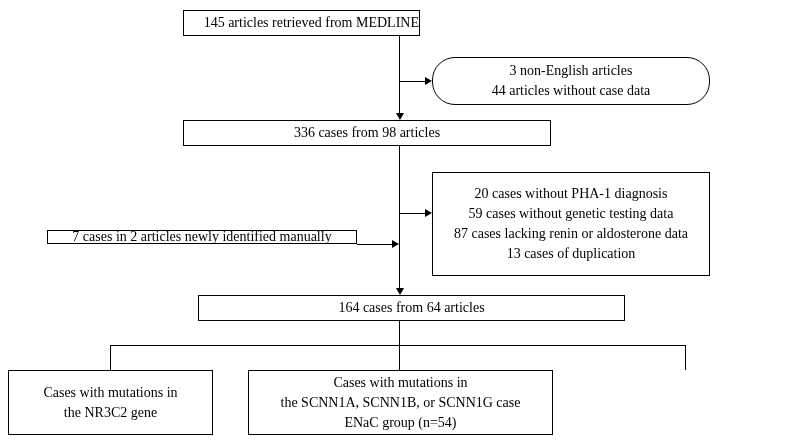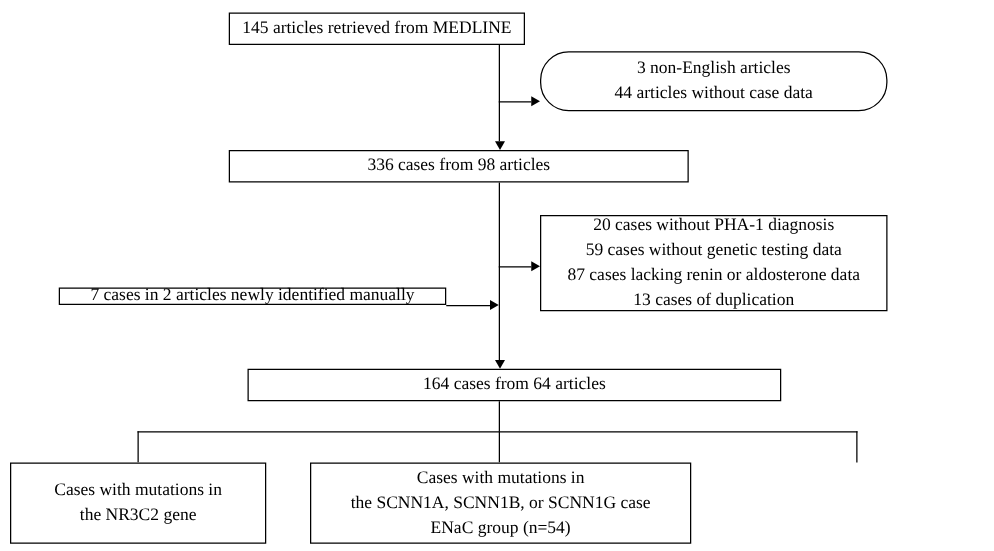--- a/index.html
+++ b/index.html
@@ -55,46 +55,46 @@
     border-top: 4px solid transparent;
     border-bottom: 4px solid transparent;
     border-left: 7px solid #000000;
   }
 </style>
 </head>
 <body>
 
 <div id="canvas">
 
-  <div class="box" style="left:183px; top:10px; width:237px; height:26px;">
+  <div class="box" style="left:183px; top:10px; width:237px; height:26px;align-items:flex-end;">
     <div class="line">145 articles retrieved from MEDLINE</div>
   </div>
 
   <div class="vline" style="left:399px; top:36px; height:77px;"></div>
   <div class="arrow-down" style="left:396px; top:113px;"></div>
 
   <div class="hline" style="left:399px; top:81px; width:26px;"></div>
   <div class="arrow-right" style="left:425px; top:77px;"></div>
 
-  <div class="box" style="left:432px; top:41px; width:278px; height:48px;border-radius:23px;">
+  <div class="box" style="left:432px; top:57px; width:278px; height:48px;border-radius:23px;">
     <div class="line">3 non-English articles</div>
     <div class="line">44 articles without case data</div>
   </div>
 
   <div class="box" style="left:183px; top:120px; width:368px; height:26px;">
     <div class="line">336 cases from 98 articles</div>
   </div>
 
   <div class="vline" style="left:399px; top:146px; height:142px;"></div>
   <div class="arrow-down" style="left:396px; top:288px;"></div>
 
   <div class="hline" style="left:399px; top:213px; width:26px;"></div>
   <div class="arrow-right" style="left:425px; top:209px;"></div>
 
-  <div class="box" style="left:432px; top:172px; width:278px; height:77px;">
+  <div class="box" style="left:432px; top:172px; width:278px; height:104px;">
     <div class="line">20 cases without PHA-1 diagnosis</div>
     <div class="line">59 cases without genetic testing data</div>
     <div class="line">87 cases lacking renin or aldosterone data</div>
     <div class="line">13 cases of duplication</div>
   </div>
 
   <div class="box" style="left:47px; top:230px; width:310px; height:14px;">
     <div class="line">7 cases in 2 articles newly identified manually</div>
   </div>
 

